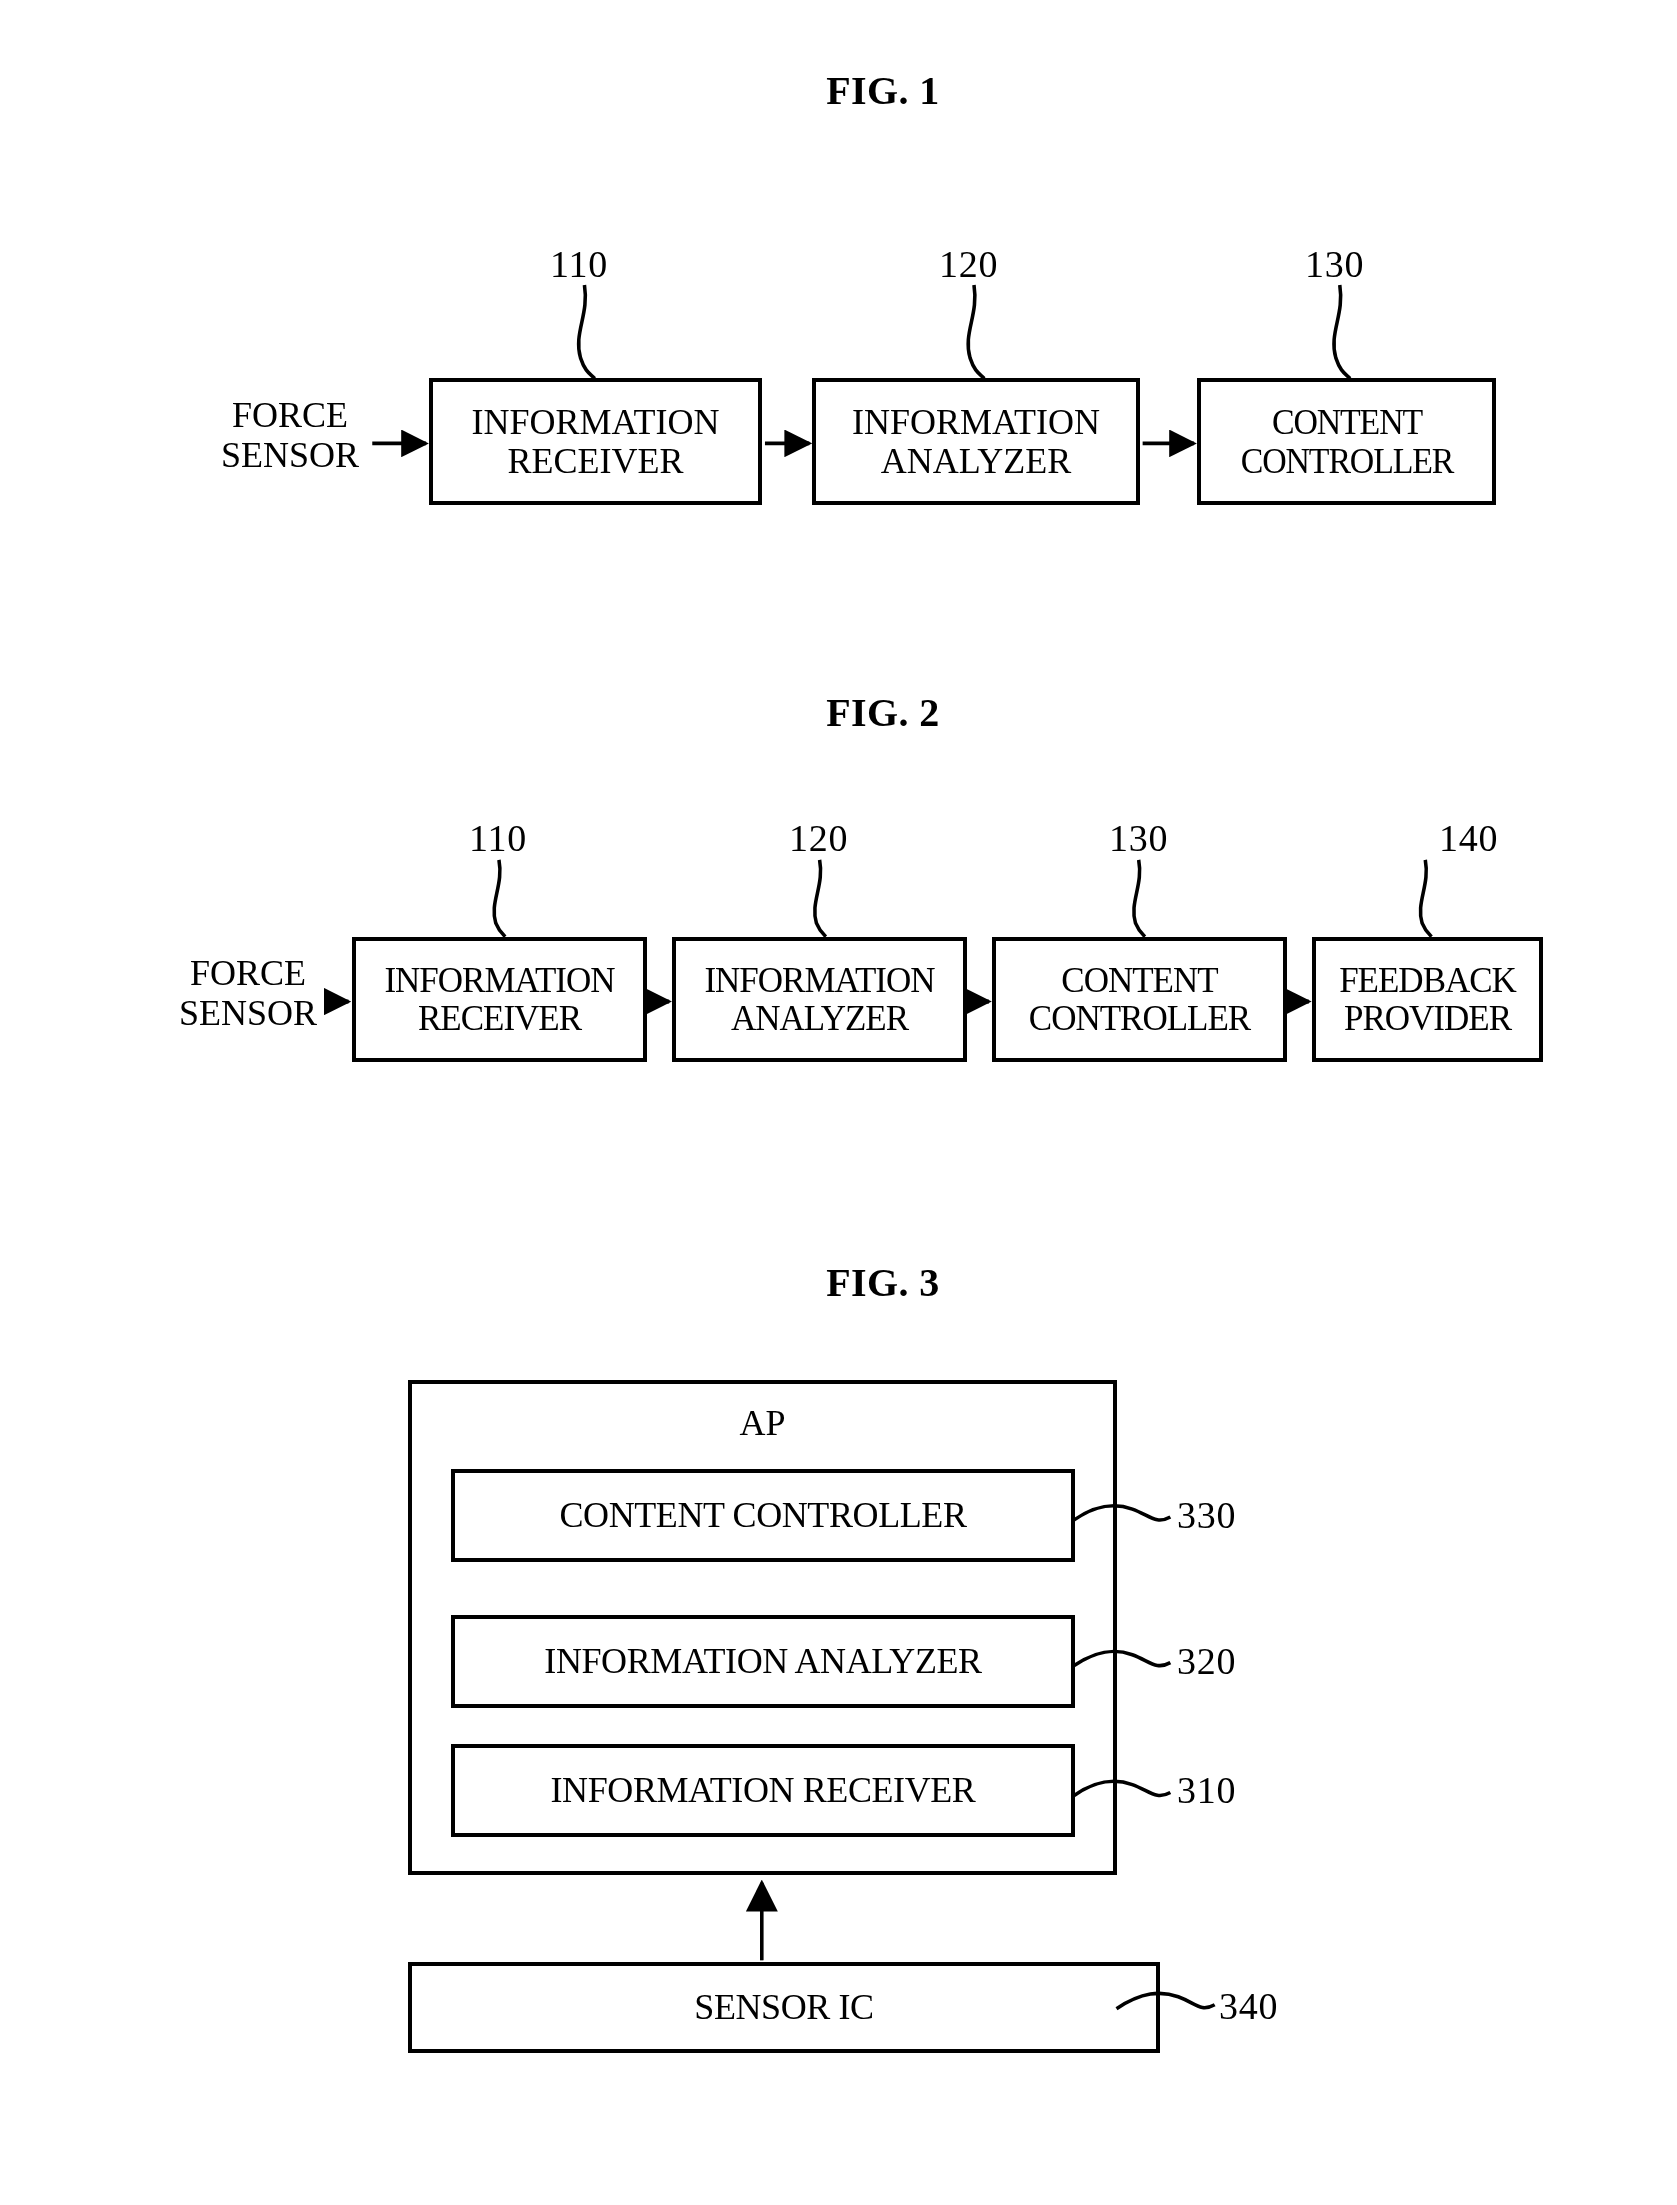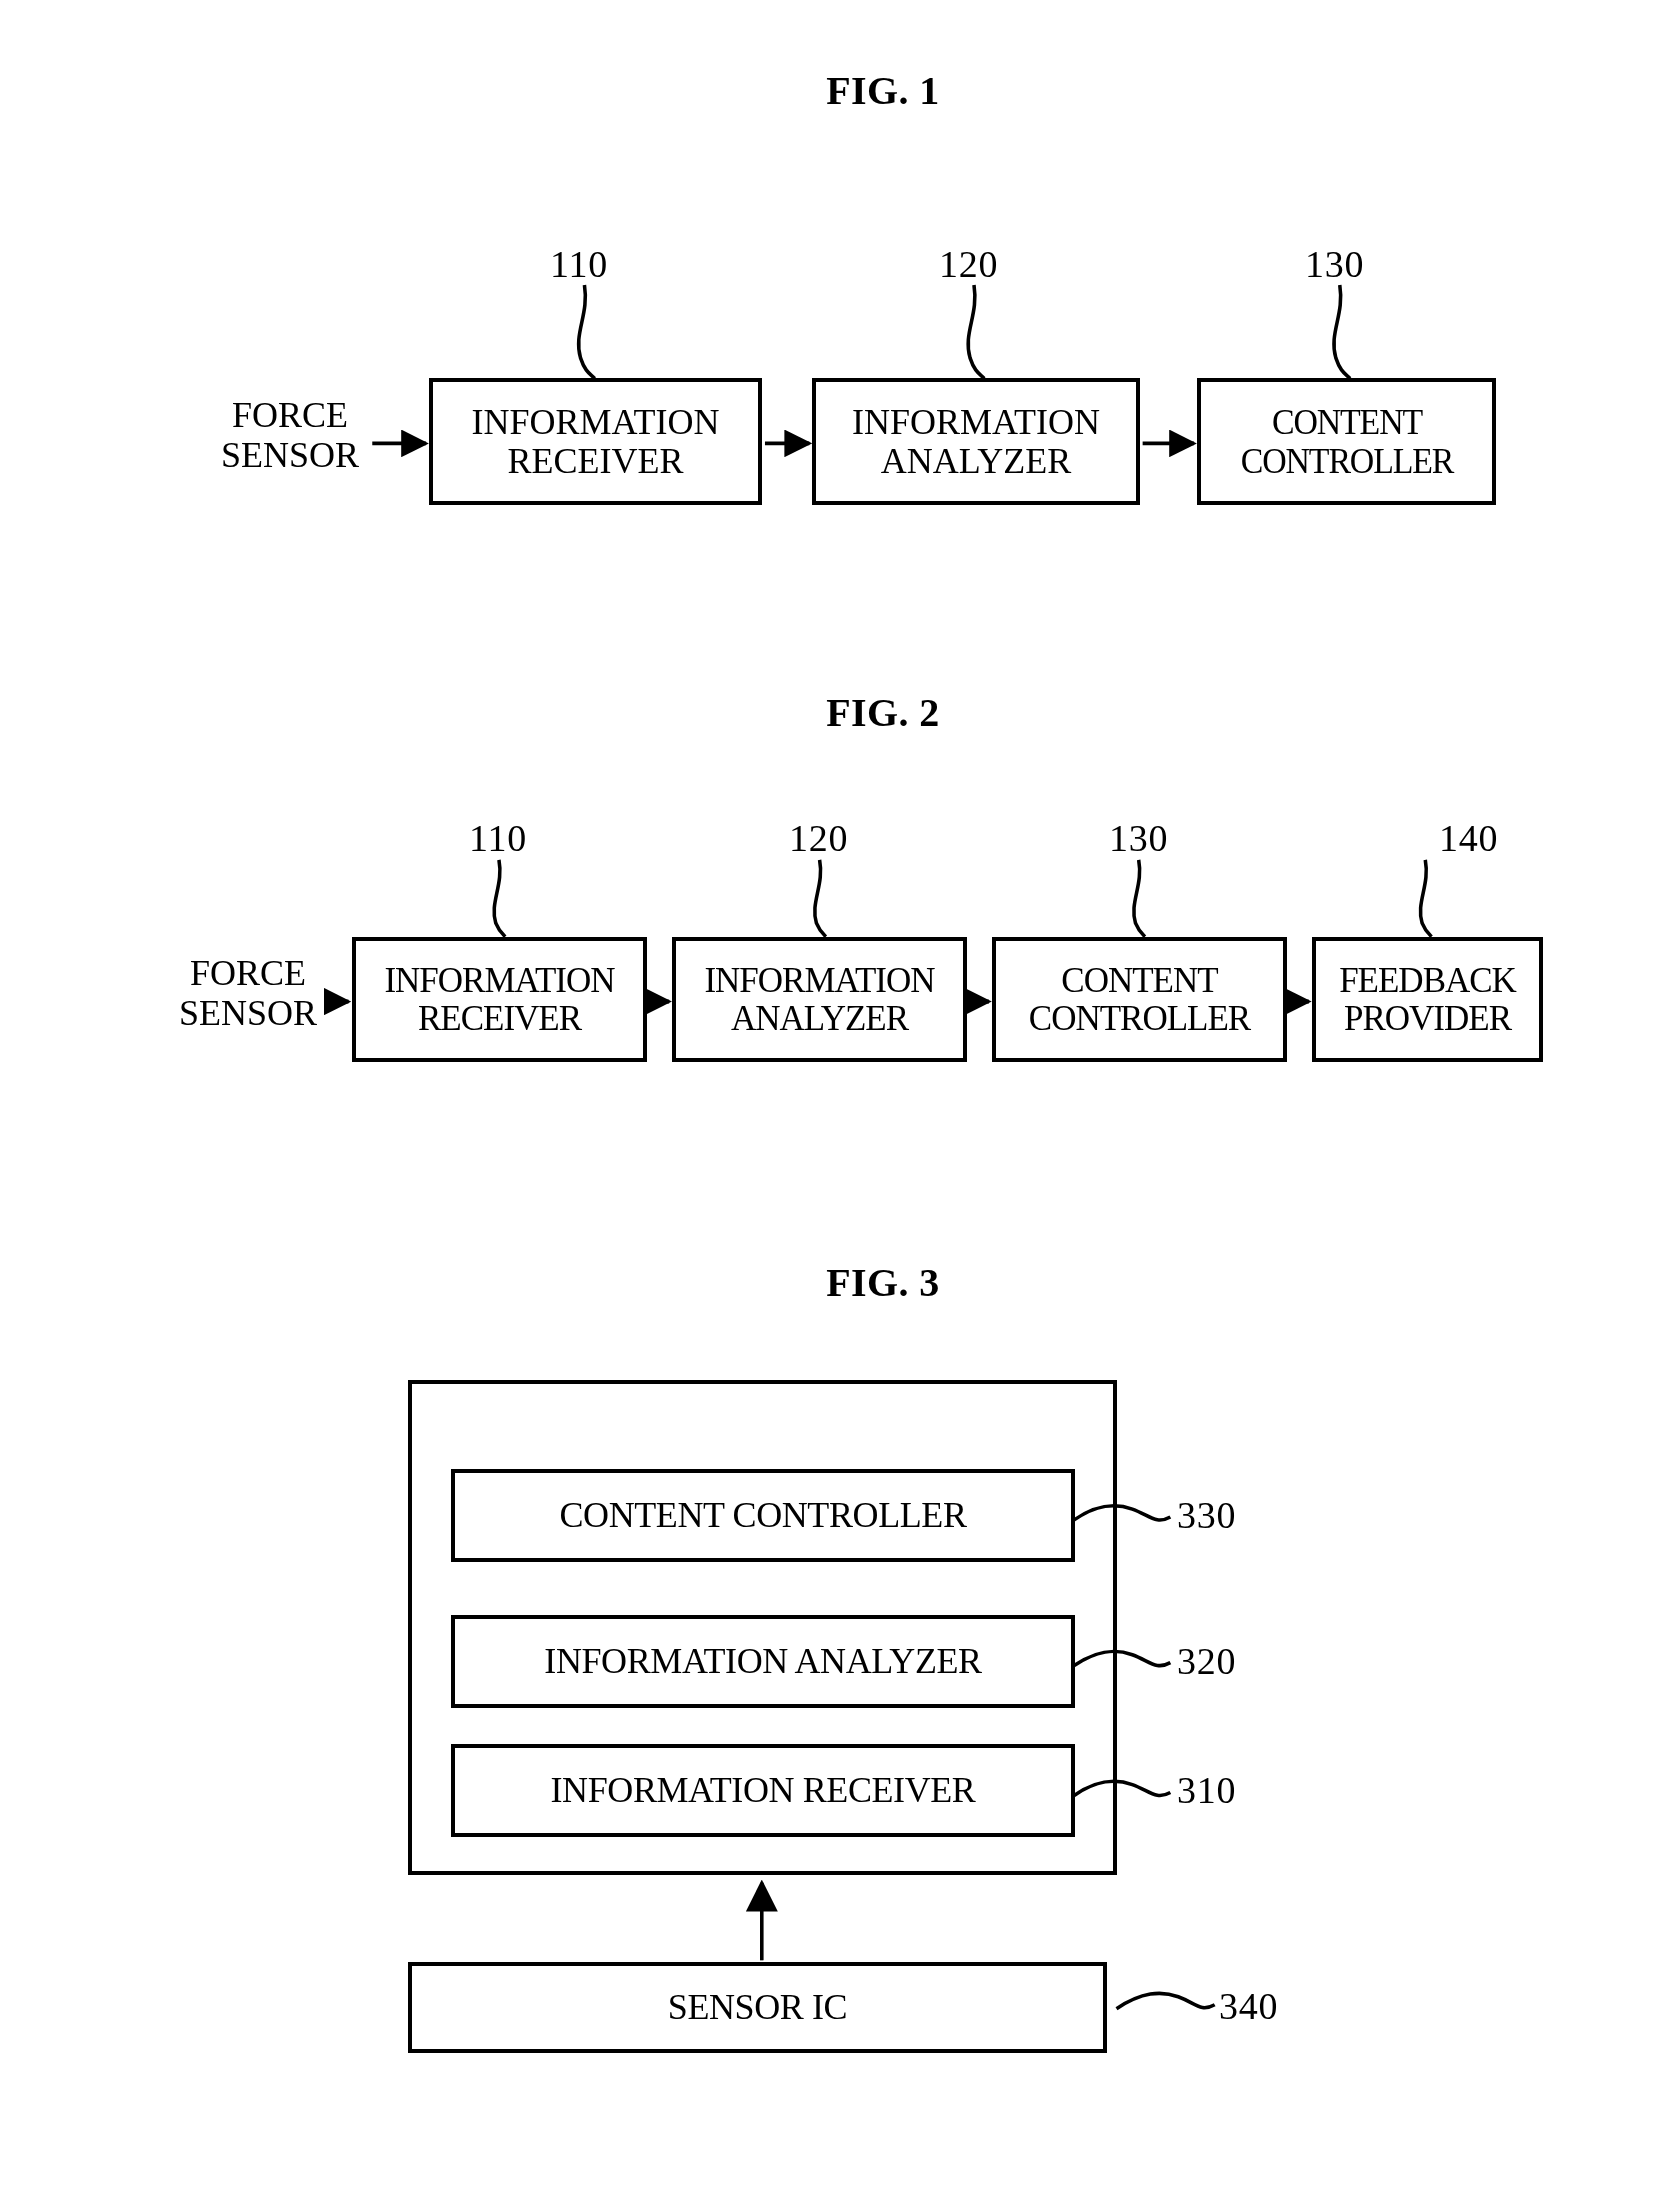--- a/index.html
+++ b/index.html
@@ -149,37 +149,38 @@
   <div class="box" style="left:1312px; top:937px; width:231px; height:125px;">
     <span class="box-label tight">FEEDBACK
 PROVIDER</span>
   </div>
   <div class="ref-num" style="left:1395px; top:816px;margin-left:44px;">140</div>
 
   <div class="fig-title" style="top:1259px;">FIG. 3</div>
 
   <div class="box" style="left:408px; top:1380px; width:709px; height:495px; display:block;">
   </div>
+  <div class="ap-title" style="left:408px; top:1402px; width:709px;">AP</div>
 
   <div class="box" style="left:451px; top:1469px; width:624px; height:93px;">
     <span class="box-label single">CONTENT CONTROLLER</span>
   </div>
   <div class="ref-num" style="left:1177px; top:1493px;">330</div>
 
   <div class="box" style="left:451px; top:1615px; width:624px; height:93px;">
     <span class="box-label single">INFORMATION ANALYZER</span>
   </div>
   <div class="ref-num" style="left:1177px; top:1639px;">320</div>
 
   <div class="box" style="left:451px; top:1744px; width:624px; height:93px;">
     <span class="box-label single">INFORMATION RECEIVER</span>
   </div>
   <div class="ref-num" style="left:1177px; top:1768px;">310</div>
 
-  <div class="box" style="left:408px; top:1962px; width:699px; height:91px;">
+  <div class="box" style="left:408px; top:1962px; width:752px; height:91px;">
     <span class="box-label single">SENSOR IC</span>
   </div>
   <div class="ref-num" style="left:1219px; top:1984px;text-align:right;">340</div>
 
   <svg class="overlay" viewBox="0 0 2119 2785">
     <defs>
       <marker id="arrowFilled" viewBox="0 0 10 10" refX="9" refY="5" markerWidth="7" markerHeight="7" orient="auto-start-reverse">
         <path d="M 0 0 L 10 5 L 0 10 z" fill="#000"></path>
       </marker>
       <marker id="arrowUp" viewBox="0 0 10 10" refX="9" refY="5" markerWidth="9" markerHeight="9" orient="auto-start-reverse">

